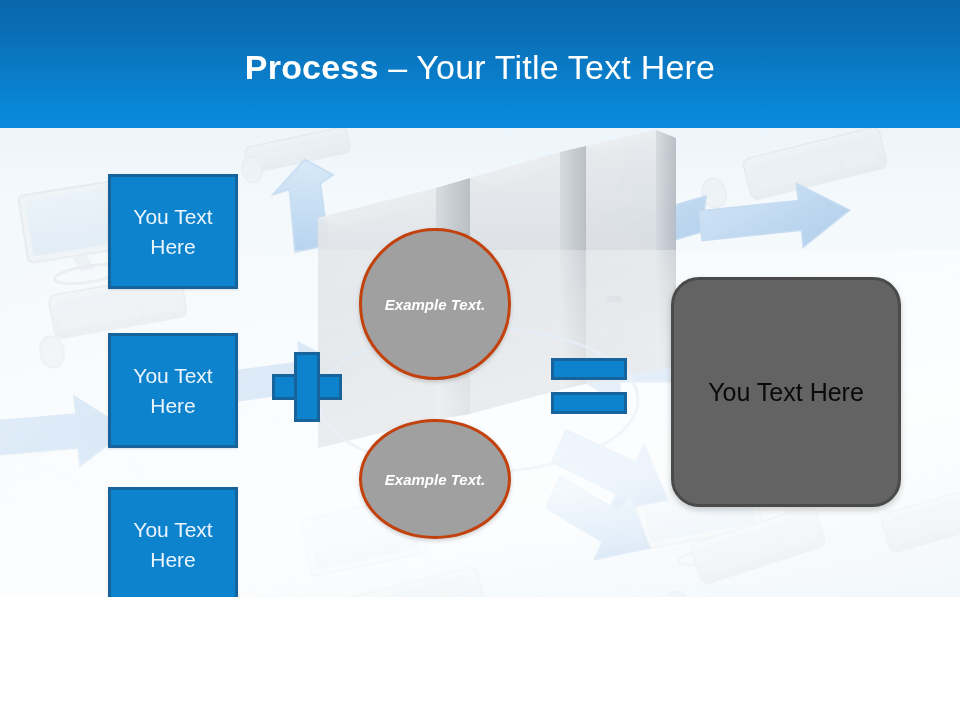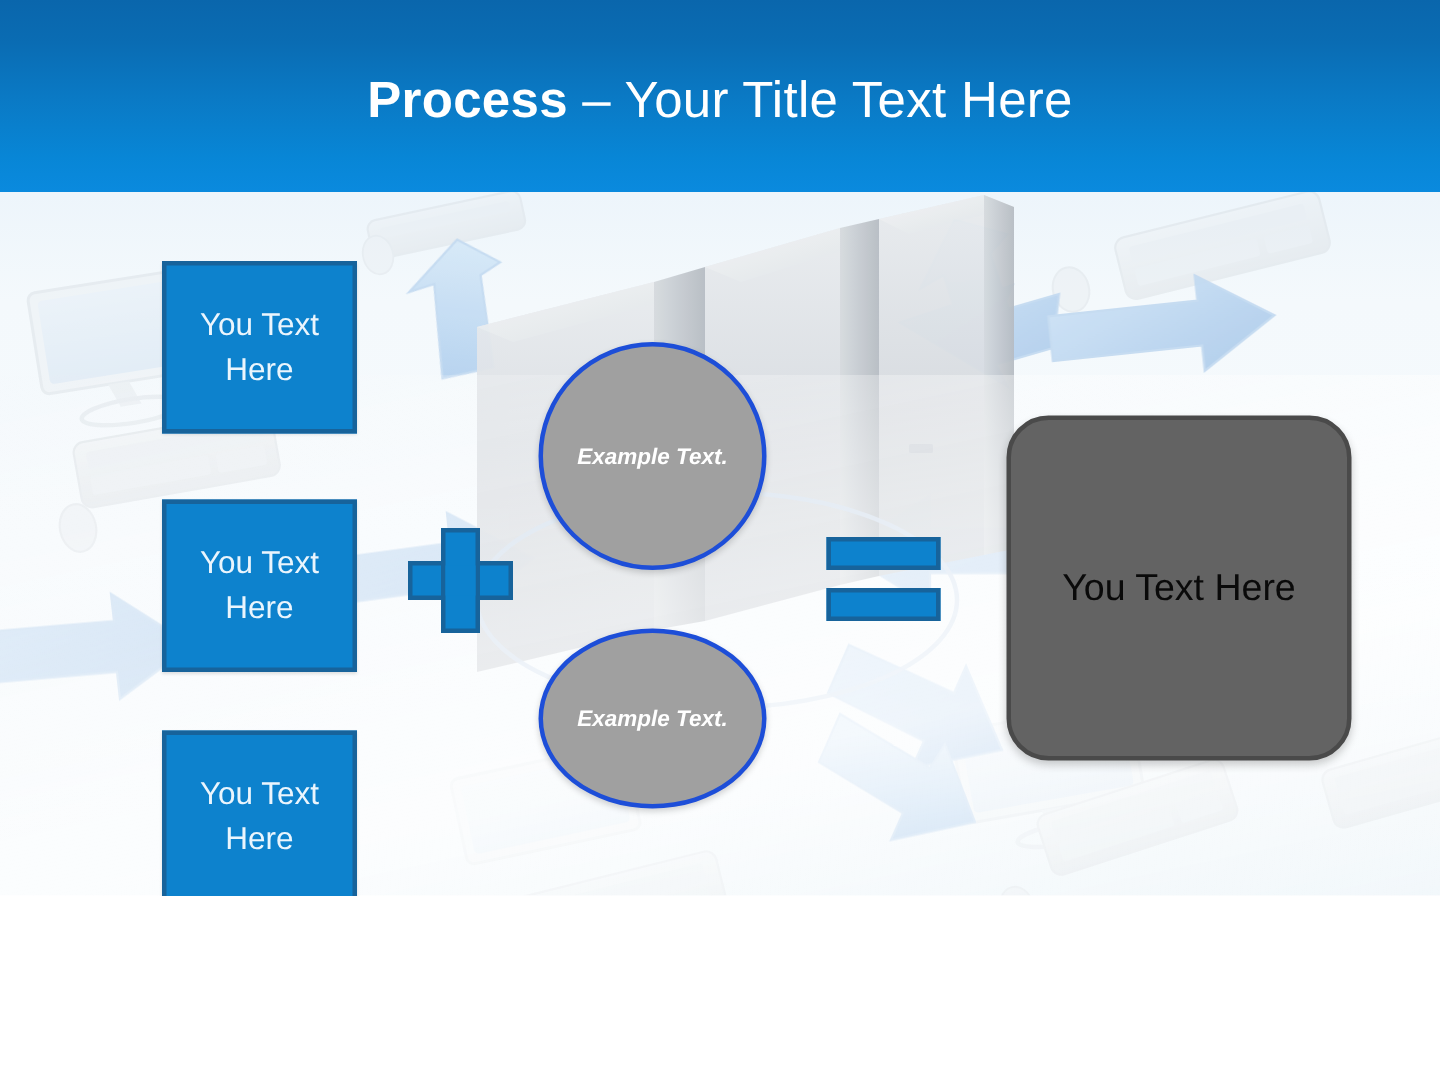--- a/index.html
+++ b/index.html
@@ -96,21 +96,21 @@
   }
   #box1 { left: 108px; top: 174px; }
   #box2 { left: 108px; top: 333px; }
   #box3 { left: 108px; top: 487px; }
 
   
   .gray-circle {
     position: absolute;
     border-radius: 50%;
     background: #a0a0a0;
-    border: 3px solid #1d4ed8;
+    border: 3px solid #c2410c;
     box-sizing: border-box;
     display: flex;
     align-items: center;
     justify-content: center;
     color: #ffffff;
     font-weight: bold;
     font-style: italic;
     font-size: 15px;
     line-height: 21px;
     text-align: center;

